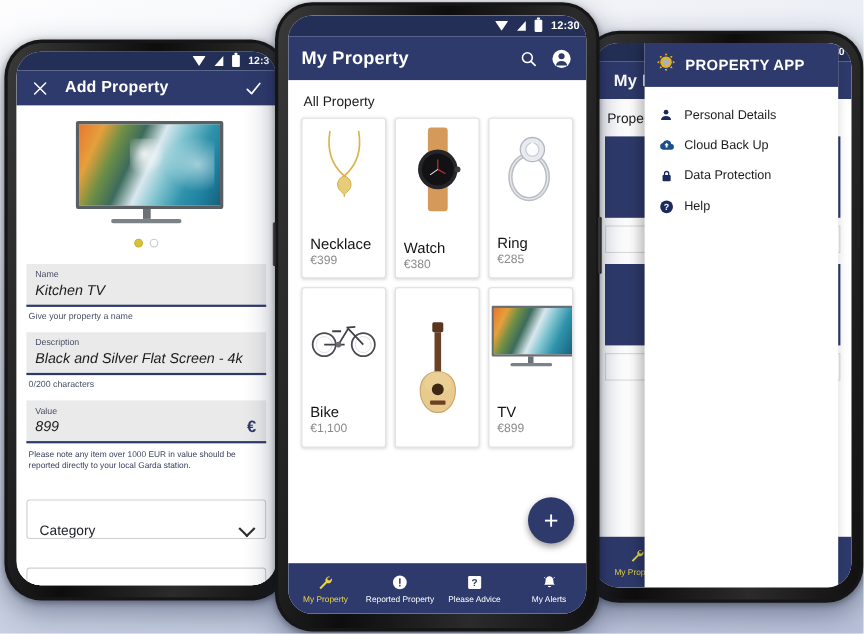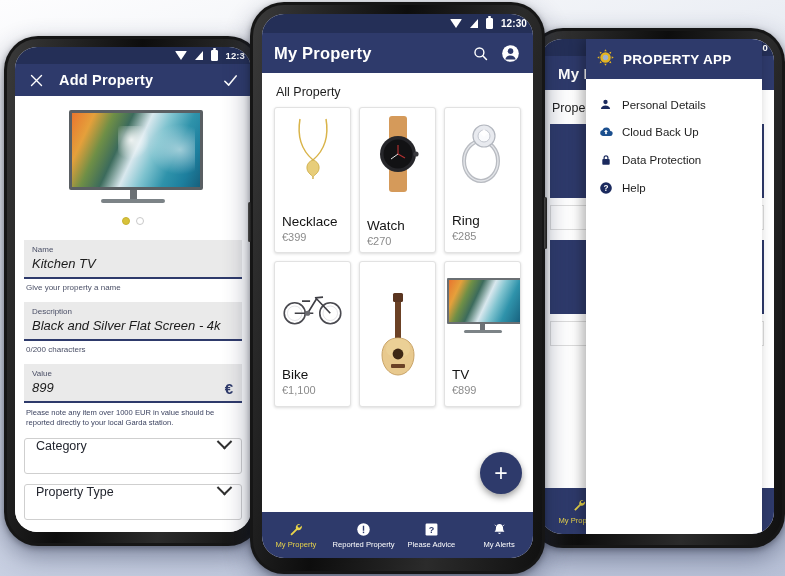--- a/index.html
+++ b/index.html
@@ -60,22 +60,22 @@
   .dot.on{background:#d8c23a;border-color:#c7b233;}
 
   .fields{padding:6px 9px 0;}
   .field{background:#eaeaea;border-bottom:2px solid #2e3a6b;padding:4px 8px 5px;margin-top:9px;
          position:relative;}
   .field .lbl{font-size:8px;color:#4a4f66;line-height:11px;}
   .field .val{font-size:13px;color:#1b1b1b;line-height:17px;font-style:italic;}
   .field .cur{position:absolute;right:9px;bottom:4px;font-size:15px;color:#2e3a6b;font-weight:bold;}
   .helper{font-size:8px;color:#4a4f66;padding:3px 2px 0;line-height:11px;}
   .warn{font-size:7.6px;color:#3c4360;padding:5px 2px 0;line-height:10px;}
-  .select{margin-top:10px;border:1px solid #cfcfcf;border-radius:3px;background:#fff;
-          height:34px;display:flex;align-items:flex-start;padding:0 11px;font-size:12.5px;color:#22252e;}
+  .select{margin-top:26px;border:1px solid #cfcfcf;border-radius:3px;background:#fff;
+          height:34px;display:flex;align-items:flex-end;padding:0 11px;font-size:12.5px;color:#22252e;}
   .select .spacer{flex:1;}
   .chev{width:9px;height:9px;border-right:2px solid #303030;border-bottom:2px solid #303030;
         transform:rotate(45deg) translate(-2px,-2px);}
 
   
   #phoneMid{left:250px;top:2px;width:295px;height:572px;z-index:6;}
   #phoneMid .screen{left:12px;top:12px;right:12px;bottom:16px;border-radius:22px;
                     display:flex;flex-direction:column;}
   #phoneMid .statusbar{height:19px;font-size:10px;}
   #phoneMid .appbar{height:40px;padding:0 12px;}
@@ -378,21 +378,21 @@
               <rect x="18" y="52" width="18" height="26" rx="3" fill="#d59a5a"></rect>
               <circle cx="27" cy="40" r="18" fill="#26262a"></circle>
               <circle cx="27" cy="40" r="14.5" fill="#121214"></circle>
               <path d="M27 40 L27 31 M27 40 L34 44" stroke="#b03030" stroke-width="1.2"></path>
               <path d="M27 40 L20 45" stroke="#e8e8e8" stroke-width="1"></path>
               <circle cx="45" cy="40" r="2.6" fill="#3a3a3e"></circle>
             </svg>
           </div>
           <div class="meta">
             <div class="nm">Watch</div>
-            <div class="pr">€270</div>
+            <div class="pr">€380</div>
           </div>
         </div>
 
         <div class="card">
           <div class="thumb">
             <svg width="58" height="70" viewBox="0 0 58 70">
               <ellipse cx="27" cy="44" rx="17" ry="20" fill="none" stroke="#b9bcc2" stroke-width="4"></ellipse>
               <ellipse cx="27" cy="44" rx="17" ry="20" fill="none" stroke="#e3e5e9" stroke-width="1.4"></ellipse>
               <circle cx="30" cy="19" r="11" fill="#e8eaef" stroke="#b3b7bf" stroke-width="1.2"></circle>
               <circle cx="30" cy="19" r="6" fill="#fafbfd" stroke="#c3c7cf" stroke-width="1"></circle>

